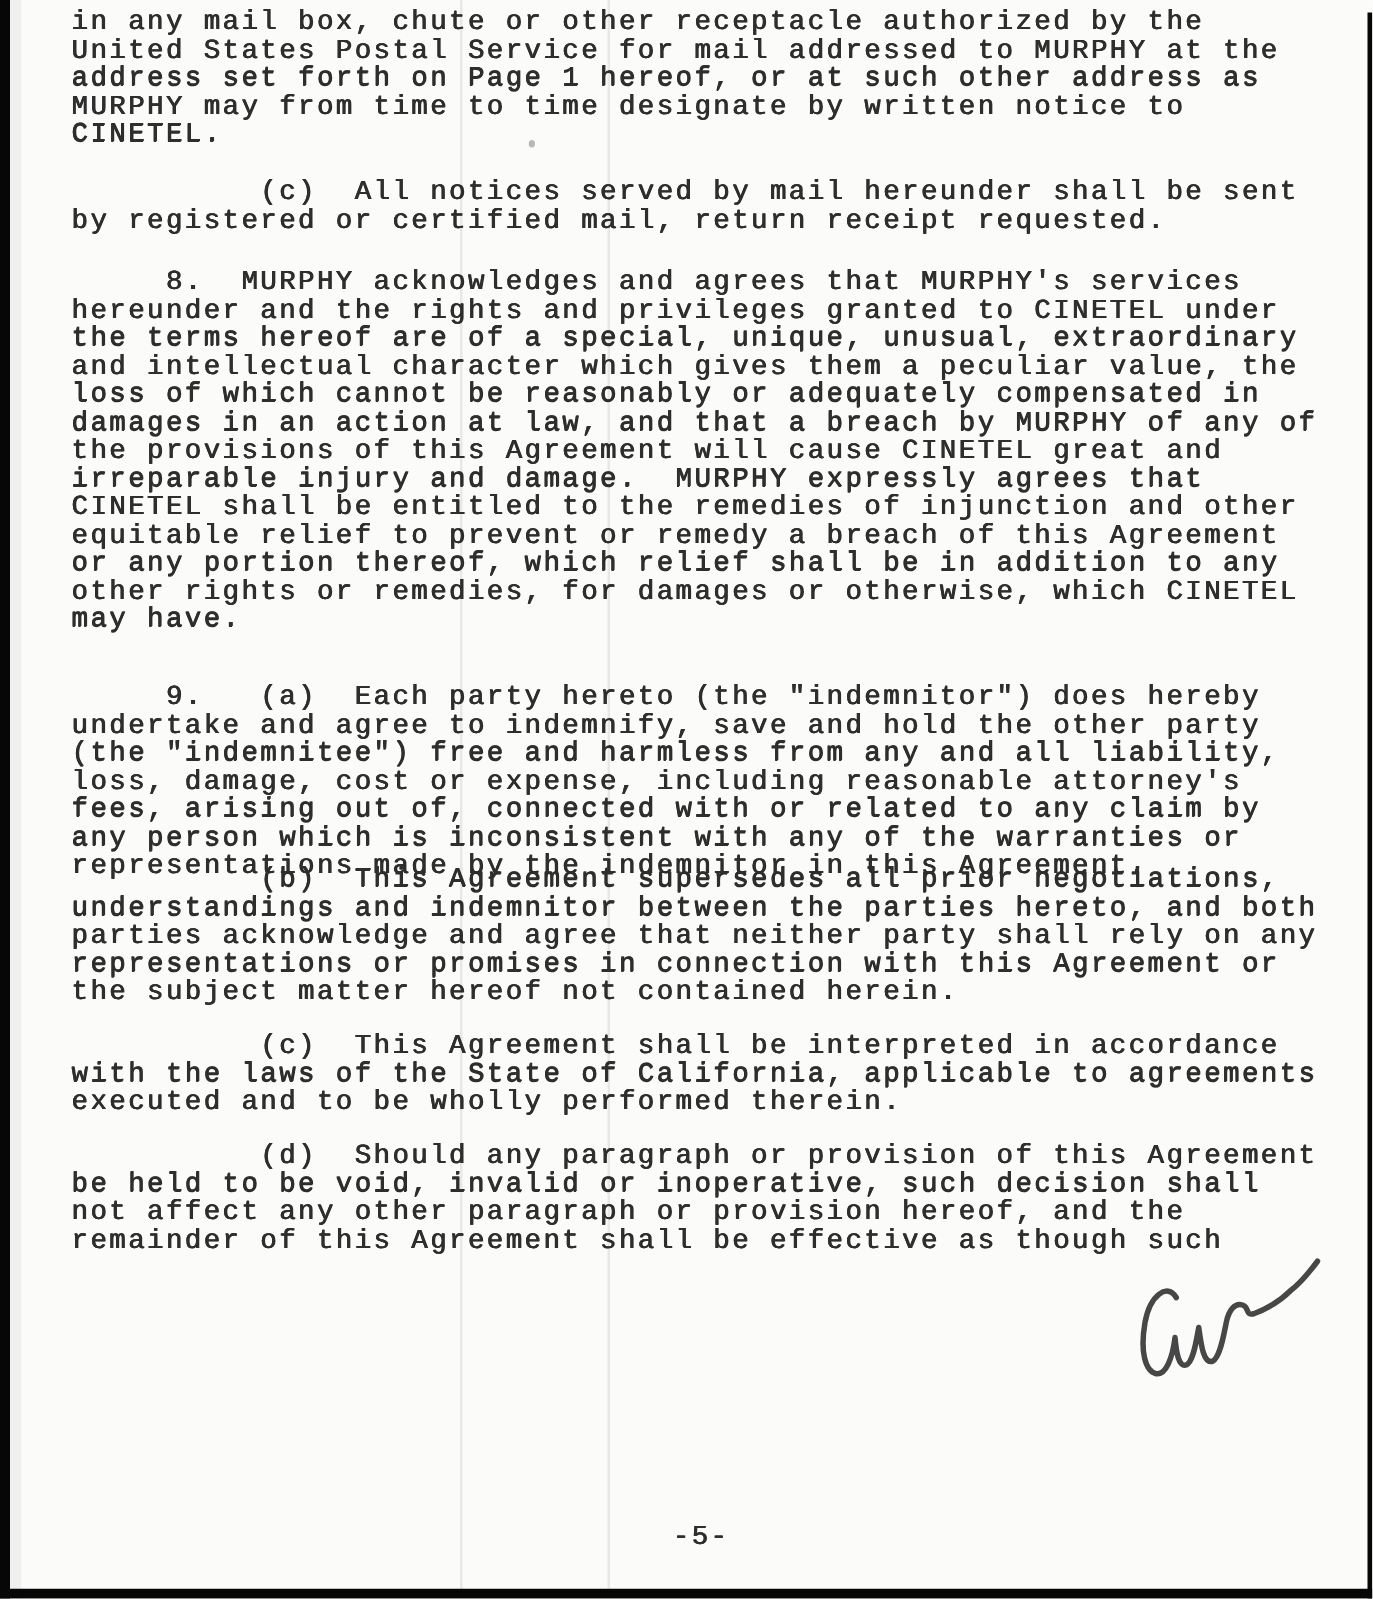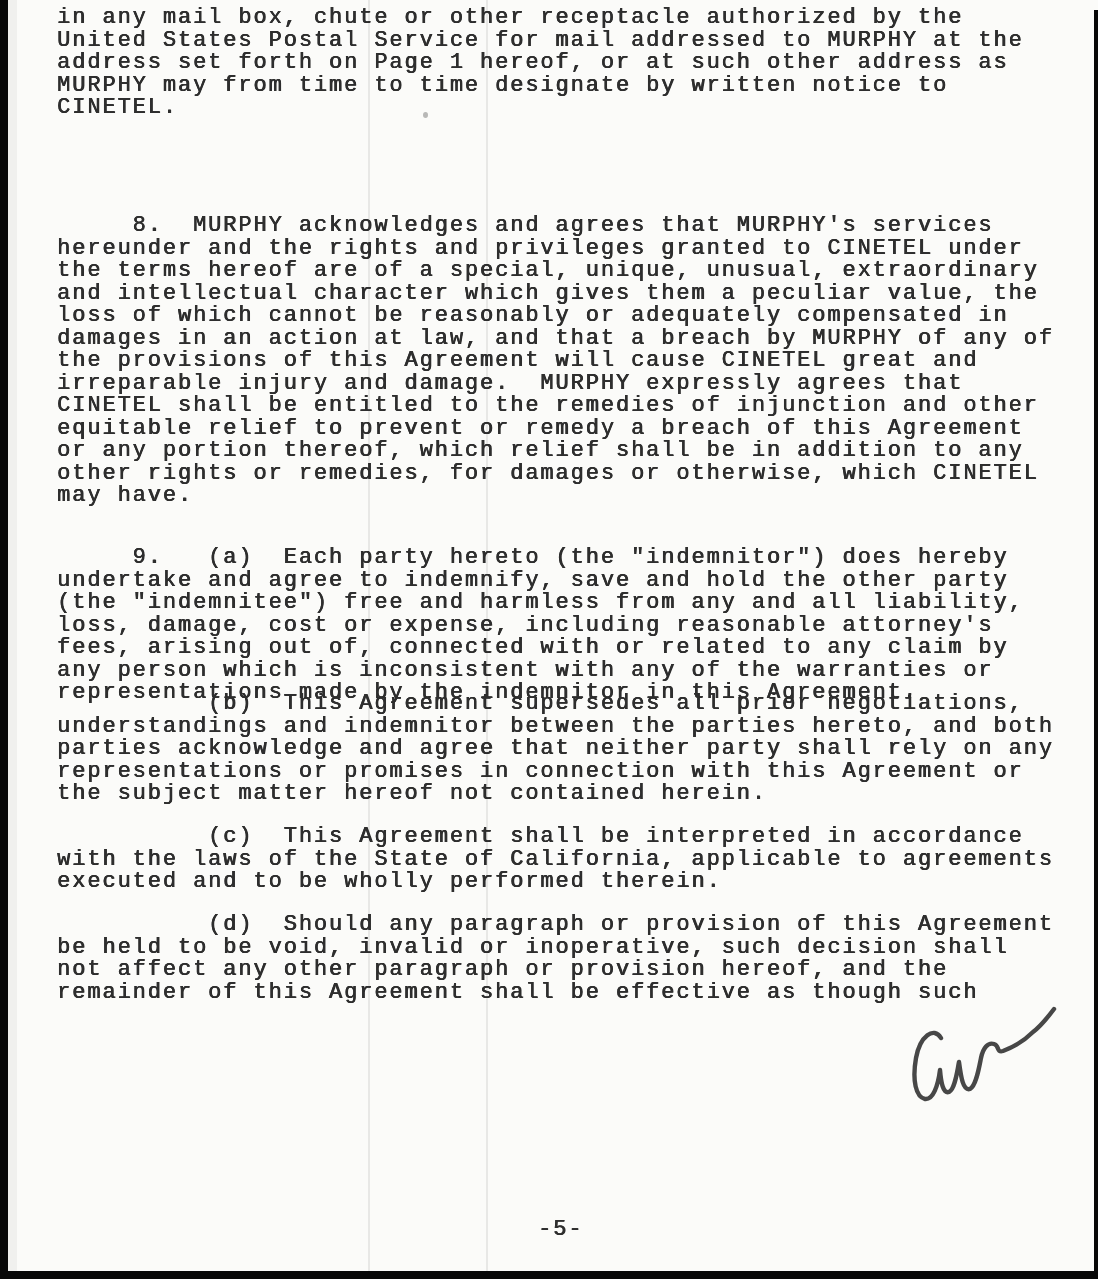--- a/index.html
+++ b/index.html
@@ -77,20 +77,22 @@
   <div class="streak streak-1"></div>
   <div class="streak streak-2"></div>
   <div class="speck"></div>
 
   <pre class="tw" style="top:7px">in any mail box, chute or other receptacle authorized by the
 United States Postal Service for mail addressed to MURPHY at the
 address set forth on Page 1 hereof, or at such other address as
 MURPHY may from time to time designate by written notice to
 CINETEL.</pre>
 
+  <pre class="tw" style="top:143px">          (c)  All notices served by mail hereunder shall be sent
+by registered or certified mail, return receipt requested.</pre>
 
   <pre class="tw" style="top:215px">     8.  MURPHY acknowledges and agrees that MURPHY's services
 hereunder and the rights and privileges granted to CINETEL under
 the terms hereof are of a special, unique, unusual, extraordinary
 and intellectual character which gives them a peculiar value, the
 loss of which cannot be reasonably or adequately compensated in
 damages in an action at law, and that a breach by MURPHY of any of
 the provisions of this Agreement will cause CINETEL great and
 irreparable injury and damage.  MURPHY expressly agrees that
 CINETEL shall be entitled to the remedies of injunction and other

